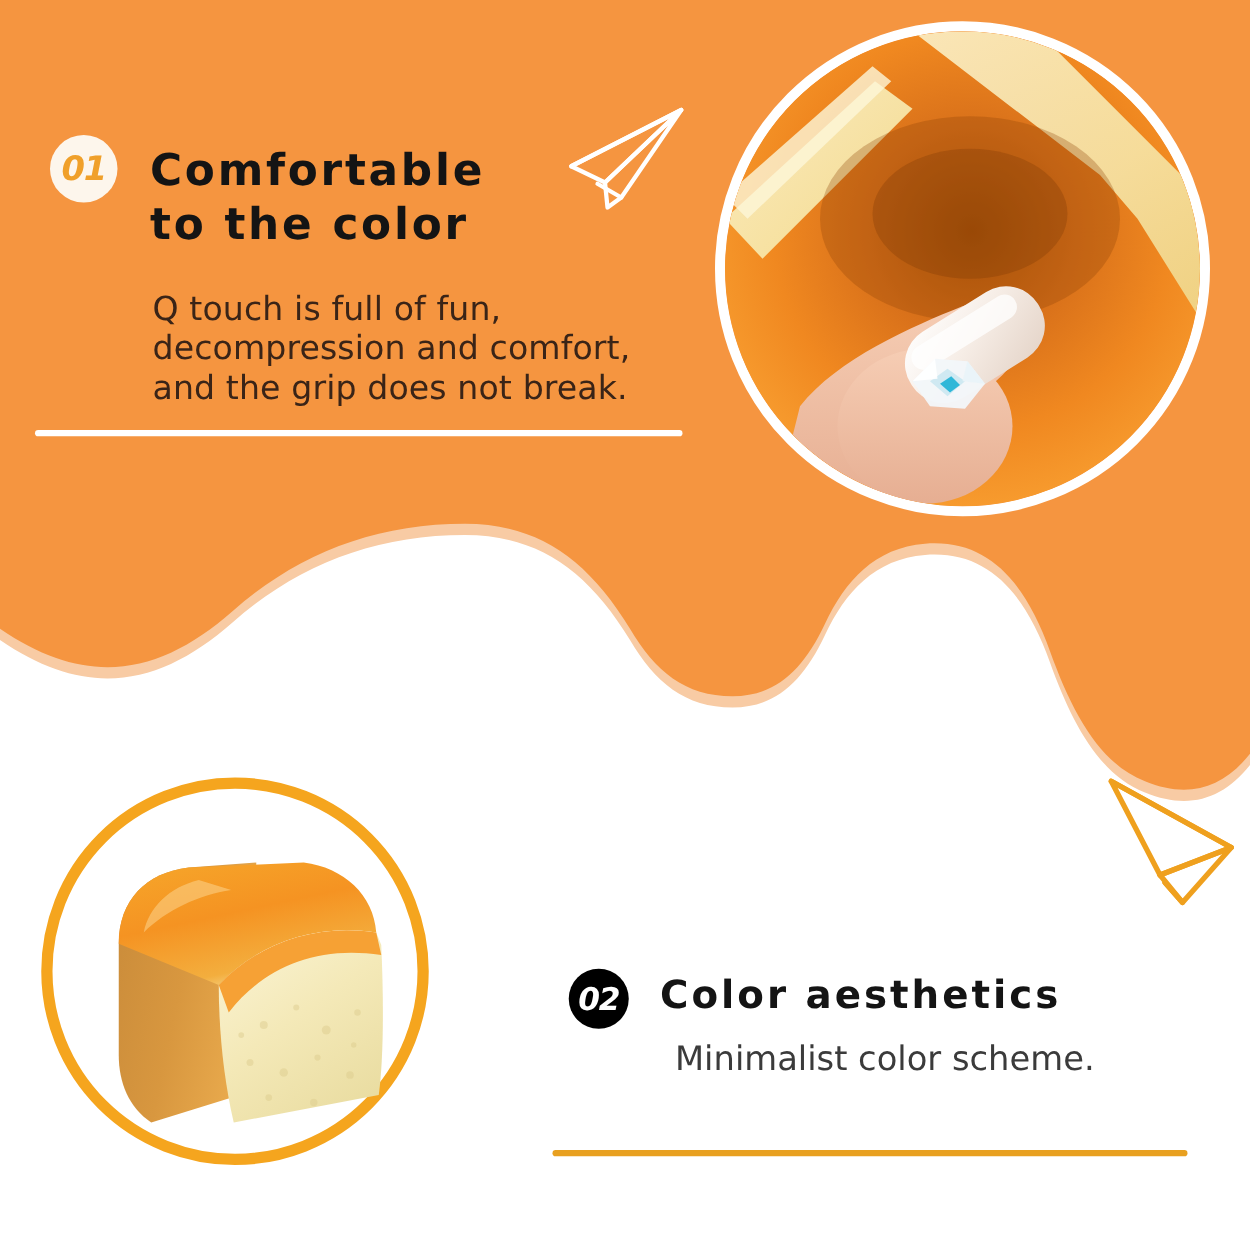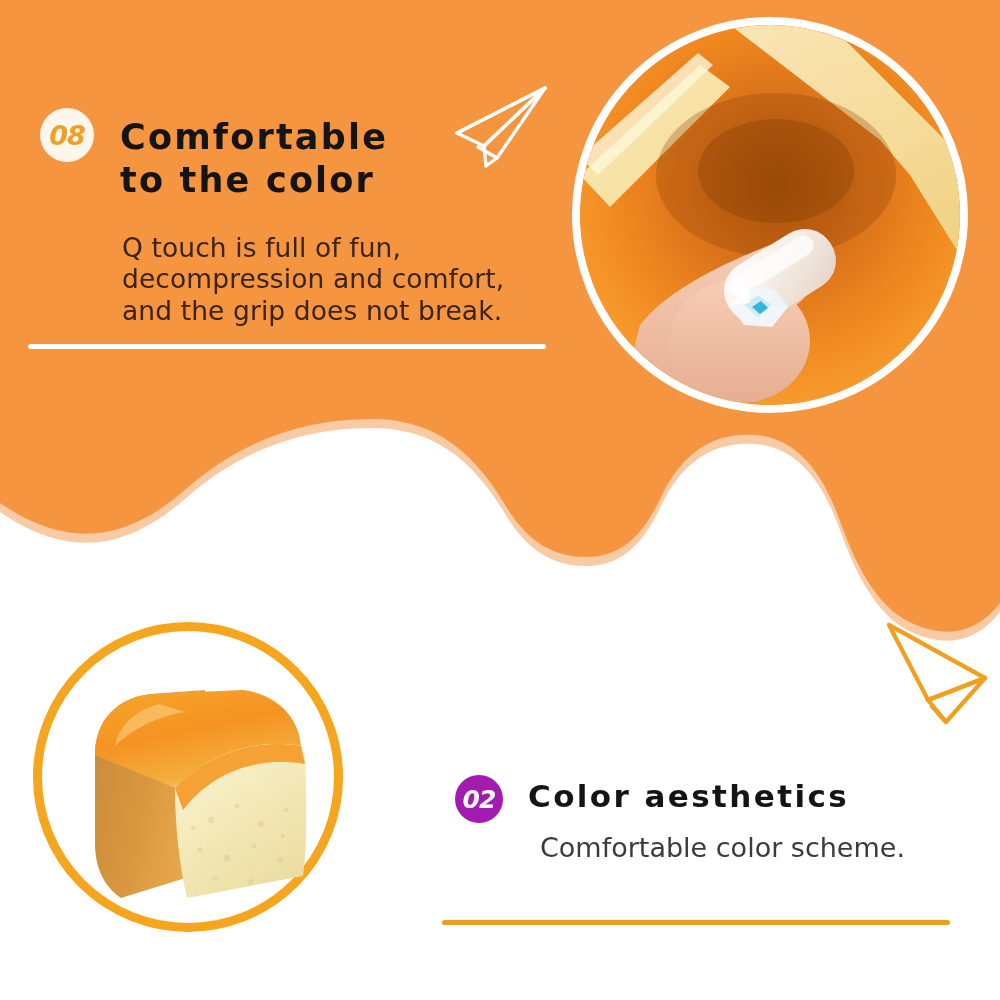--- a/index.html
+++ b/index.html
@@ -10,21 +10,21 @@
   
   #wave{position:absolute;left:0;top:0;width:1000px;height:1000px;}
 
   
   #sec1{position:absolute;left:0;top:0;width:600px;height:400px;}
 
   .badge{position:absolute;display:flex;align-items:center;justify-content:center;
          border-radius:50%;font-style:italic;font-weight:700;letter-spacing:-1px;}
   #badge1{left:40px;top:108px;width:54px;height:54px;background:#FDF6EC;color:#F0A02A;
           font-size:27px;}
-  #badge2{left:455px;top:775px;width:48px;height:48px;background:#a21caf;color:#ffffff;
+  #badge2{left:455px;top:775px;width:48px;height:48px;background:#000000;color:#ffffff;
           font-size:25px;}
 
   .headline{position:absolute;color:#141414;font-weight:700;
             font-family:"DejaVu Sans","Liberation Sans",sans-serif;
             letter-spacing:2.2px;line-height:1.22;white-space:pre-line;}
   #h1{left:120px;top:116px;font-size:35px;}
   #h2{left:528px;top:778px;font-size:31px;letter-spacing:2.4px;}
 
   .body-copy{position:absolute;line-height:1.18;white-space:pre-line;}
   #b1{left:122px;top:232px;font-size:26.5px;color:#3A2417;font-weight:400;
@@ -66,21 +66,21 @@
 
     <use href="#wavepath" fill="#F8CBA4"></use>
 
     <g transform="translate(0,-9)">
       <use href="#wavepath" fill="#F59540"></use>
     </g>
   </svg>
 
   <div id="sec1"></div>
 
-  <div class="badge" id="badge1">08</div>
+  <div class="badge" id="badge1">01</div>
 
   <div class="headline" id="h1">Comfortable
 to the color</div>
 
   <div class="body-copy" id="b1">Q touch is full of fun,
 decompression and comfort,
 and the grip does not break.</div>
 
   <div class="rule" id="rule1"></div>
 
@@ -193,21 +193,21 @@
       </g>
 
       <path d="M104,44 C80,50 64,66 60,86 C78,68 104,56 130,52 Z" fill="#FBD38C" opacity=".55"></path>
     </svg>
   </div>
 
   <div class="badge" id="badge2">02</div>
 
   <div class="headline" id="h2">Color aesthetics</div>
 
-  <div class="body-copy" id="b2">Comfortable color scheme.</div>
+  <div class="body-copy" id="b2">Minimalist color scheme.</div>
 
   <div class="rule" id="rule2"></div>
 
   <svg class="planes" viewBox="0 0 1000 1000">
 
     <g fill="none" stroke="#FFFFFF" stroke-width="3.4" stroke-linejoin="round" stroke-linecap="round">
       <path d="M457,133 L545,88"></path>
       <path d="M457,133 L484,146 L545,88 Z"></path>
       <path d="M484,146 L545,88 L497,158 L478,147"></path>
       <path d="M484,146 L486,166 L497,158"></path>

